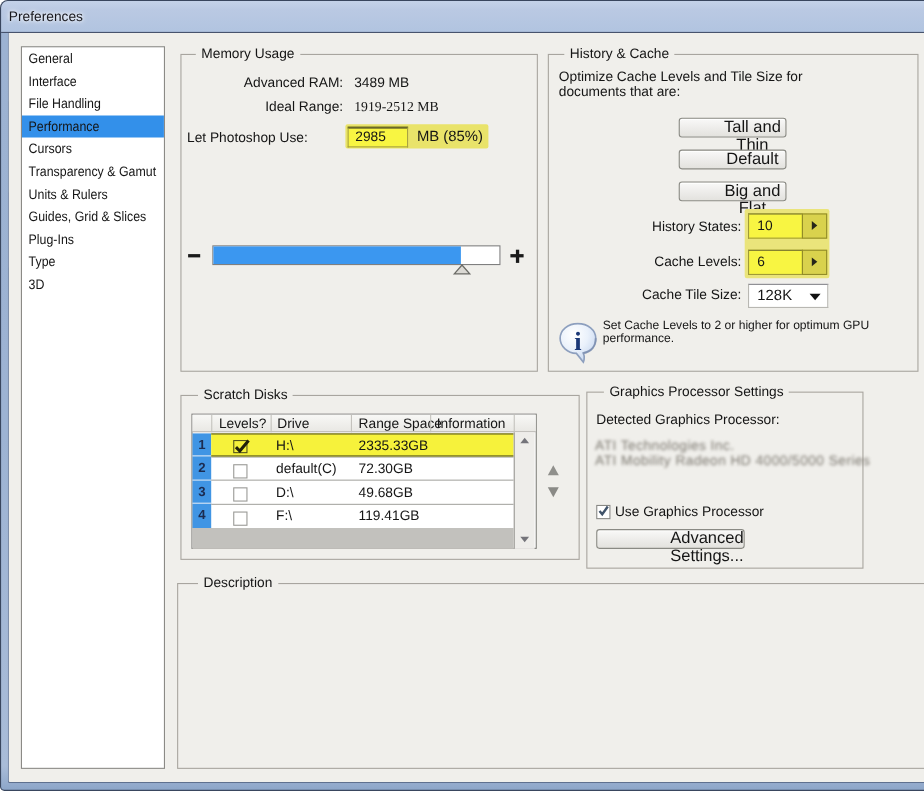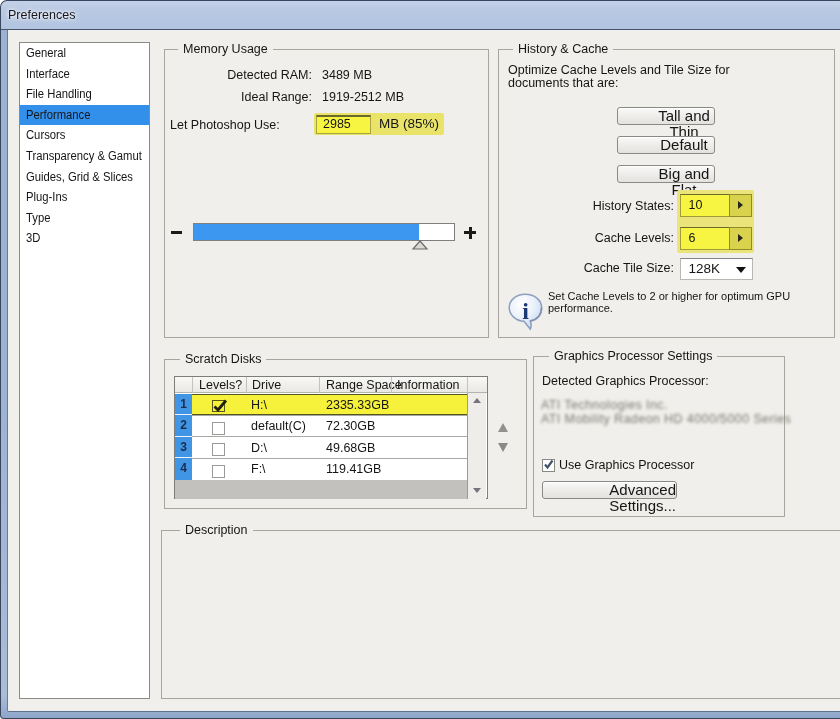--- a/index.html
+++ b/index.html
@@ -37,20 +37,21 @@
 <div id="titletext">Preferences</div>
 <div id="client"></div>
 
 <div id="sidebar">
   <div class="item"><span>General</span></div>
   <div class="item"><span>Interface</span></div>
   <div class="item"><span>File Handling</span></div>
   <div class="item sel"><span>Performance</span></div>
   <div class="item"><span>Cursors</span></div>
   <div class="item"><span>Transparency &amp; Gamut</span></div>
+  <div class="item"><span>Units &amp; Rulers</span></div>
   <div class="item"><span>Guides, Grid &amp; Slices</span></div>
   <div class="item"><span>Plug-Ins</span></div>
   <div class="item"><span>Type</span></div>
   <div class="item"><span>3D</span></div>
 </div>
 
 <div class="group" id="g-mem" style="left:164px;top:49px;width:325px;height:289px;">
     <span class="glabel" style="left:13px;">Memory Usage</span>
   </div>
 <div class="group" id="g-hist" style="left:498px;top:49px;width:337px;height:289px;">
@@ -59,24 +60,24 @@
 <div class="group" id="g-scratch" style="left:164px;top:359px;width:363px;height:150px;">
     <span class="glabel" style="left:15px;">Scratch Disks</span>
   </div>
 <div class="group" id="g-gpu" style="left:533px;top:356px;width:252px;height:161px;">
     <span class="glabel" style="left:15px;">Graphics Processor Settings</span>
   </div>
 <div class="group" id="g-desc" style="left:161px;top:530px;width:736px;height:169px;">
     <span class="glabel" style="left:18px;">Description</span>
   </div>
 
-<div class="t13" style="left:170px;top:67.5px;width:142px;text-align:right;">Detected RAM:</div>
+<div class="t13" style="left:170px;top:67.5px;width:142px;text-align:right;">Advanced RAM:</div>
 <div class="t13" style="left:322px;top:67.5px;">3489 MB</div>
 <div class="t13" style="left:170px;top:90px;width:142px;text-align:right;">Ideal Range:</div>
-<div class="t13" style="left:322px;top:90px;">1919-2512 MB</div>
+<div class="t13" style="left:322px;top:90px;font-family:Liberation Serif, serif;">1919-2512 MB</div>
 <div class="t13" style="left:170px;top:118px;width:142px;">Let Photoshop Use:</div>
 <div class="abs" style="left:314px;top:112.5px;width:130px;height:22px;background:#e9e36a;border-radius:2px;"></div>
 <div class="abs" style="left:316px;top:114.5px;width:54.5px;height:19px;background:#f8f542;border:1px solid #a9a342;border-top:2px solid #6b682b;font-size:12.5px;line-height:15px;padding-left:6px;">2985</div>
 <div class="abs" style="left:379px;top:116px;font-size:13.5px;white-space:nowrap;">MB (85%)</div>
 
 <div class="abs" style="left:171px;top:230.5px;width:11px;height:3px;background:#1a1a1a;"></div>
 <div class="abs" style="left:193px;top:223px;width:262px;height:18px;background:#ffffff;border:1px solid #7f7f7f;"></div>
 <div class="abs" style="left:194px;top:224px;width:225px;height:16px;background:#3b97f0;"></div>
 <svg class="abs" style="left:411px;top:240px;" width="18" height="10" viewBox="0 0 18 10">
     <polygon points="2,9 9,1 16,9" fill="#dbd9d4" stroke="#6b6b66" stroke-width="1.2"></polygon>

